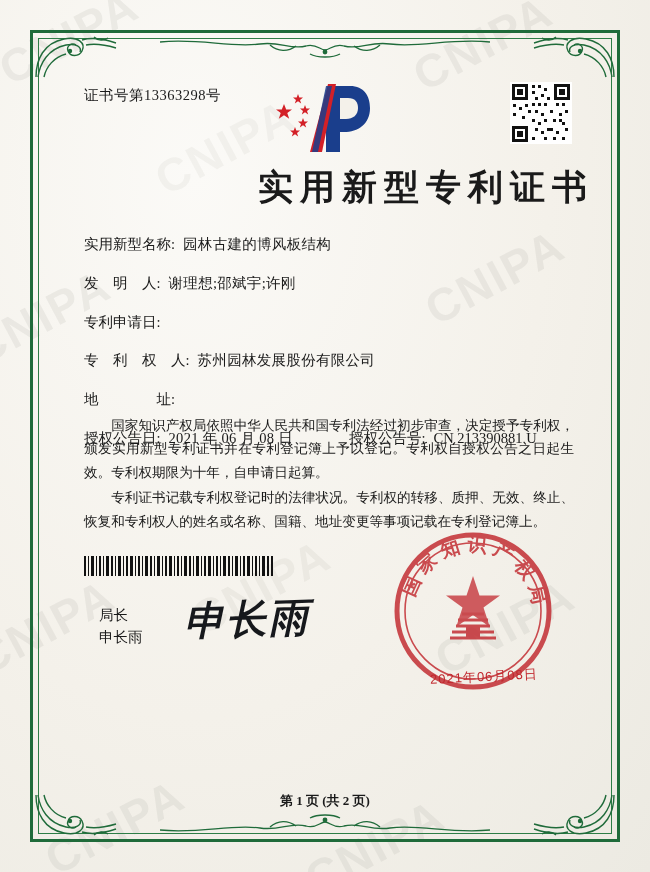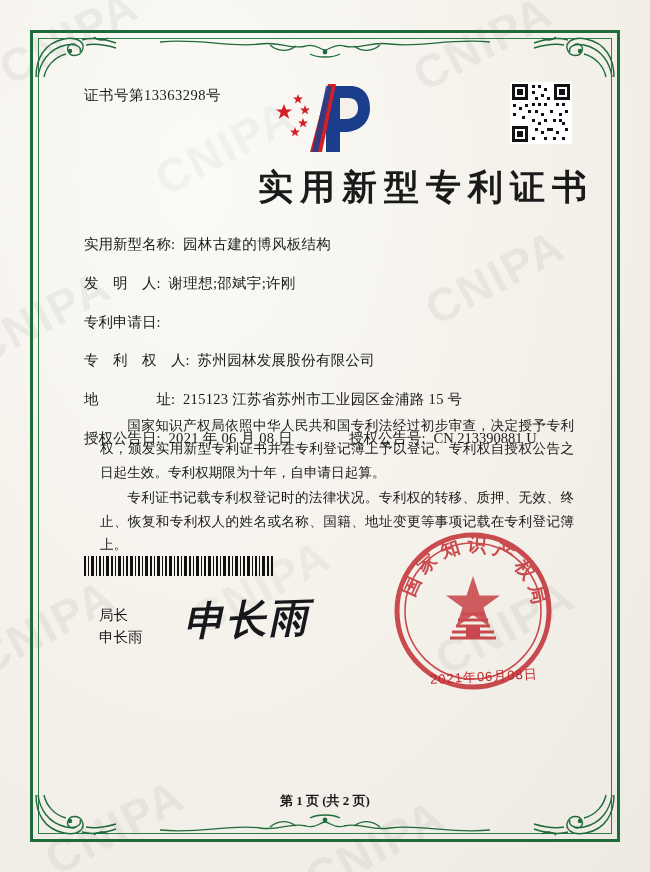--- a/index.html
+++ b/index.html
@@ -144,21 +144,21 @@
   }
 
   .paragraphs {
     position: absolute;
     left: 28px; right: 20px; top: 358px;
     font-size: 13.6px;
     line-height: 1.72;
     text-align: justify;
   }
   .paragraphs p {
-    margin: 0 0 2px 16px;
+    margin: 0 0 2px 0;
     text-indent: 2em;
   }
 
   .barcode {
     position: absolute;
     left: 28px; top: 500px;
     width: 190px; height: 20px;
   }
 
   .signature-block {
@@ -377,21 +377,20 @@
       </div>
       <div class="field-row">
         <span class="field-label">专利申请日:</span>
       </div>
       <div class="field-row">
         <span class="field-label">专　利　权　人:</span>
         <span class="field-value">苏州园林发展股份有限公司</span>
       </div>
       <div class="field-row">
         <span class="field-label">地　　　　址:</span>
-        <span class="field-value">215123  江苏省苏州市工业园区金浦路 15 号</span>
       </div>
       <div class="field-row">
         <span class="field-label">授权公告日:</span>
         <span class="field-value">2021 年 06 月 08 日</span>
         <span class="sub-label">授权公告号:</span>
         <span class="sub-value">CN 213390881 U</span>
       </div>
     </div>
 
     <div class="paragraphs">

